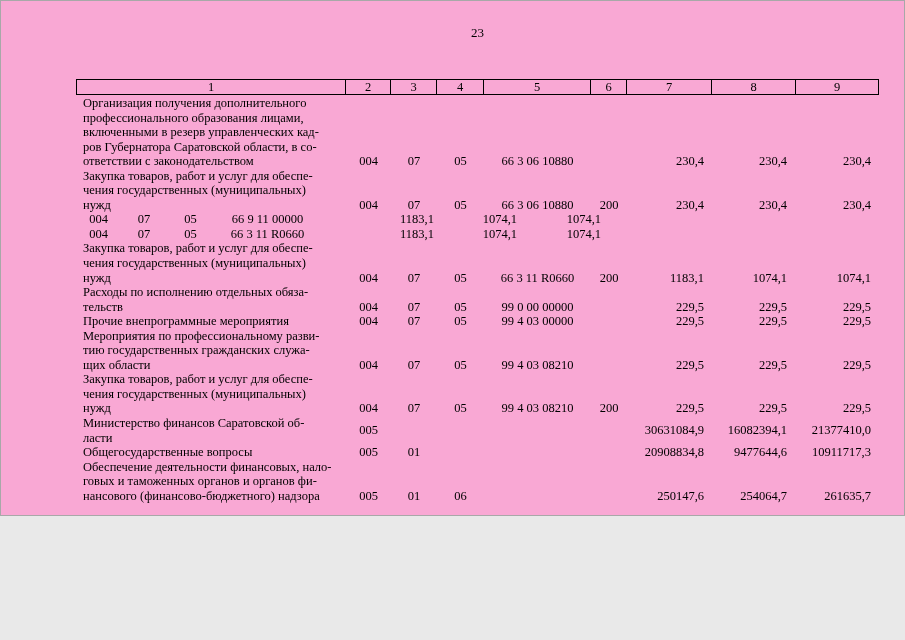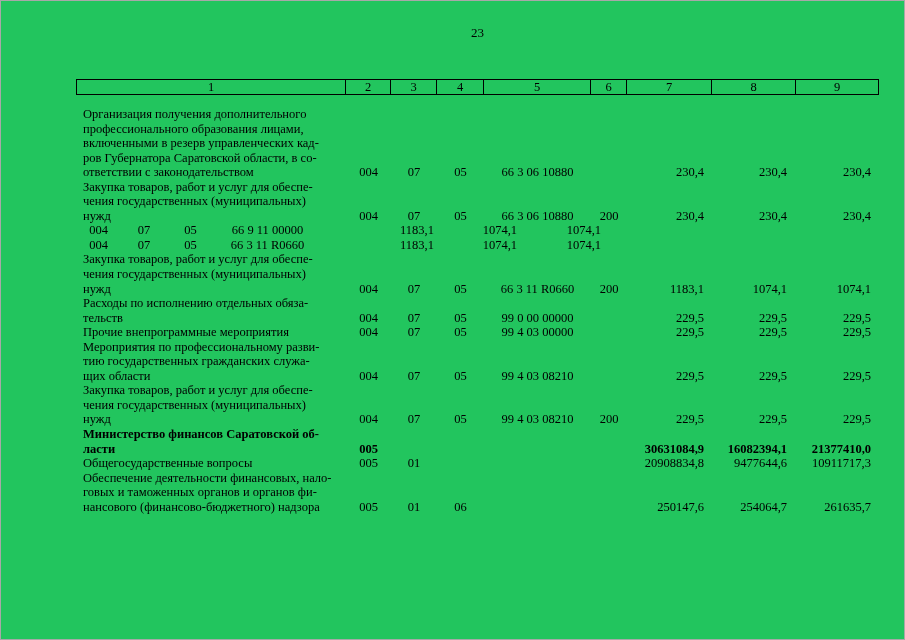--- a/index.html
+++ b/index.html
@@ -1,20 +1,20 @@
 <!DOCTYPE html>
 <html><head>
 <meta charset="utf-8">
 <style>
   * { margin: 0; padding: 0; box-sizing: border-box; }
   html, body { background: #e9e9e9; }
   .page {
     width: 905px;
-    height: 640px;
-    background: #22c55e;
+    height: 516px;
+    background: #f9a8d4;
     position: relative;
     border: 1px solid #a8a8a8;
     overflow: hidden;
     font-family: "Liberation Serif", serif;
     color: #000000;
   }
   .page-number {
     position: absolute;
     top: 24px;
     left: 75px;
@@ -34,42 +34,42 @@
   .th {
     flex: 0 0 auto;
     text-align: center;
     height: 16px;
     line-height: 14px;
     border-top: 1px solid #000;
     border-bottom: 1px solid #000;
     border-right: 1px solid #000;
   }
   .th:first-child { border-left: 1px solid #000; }
-  .tbody { padding-top: 1px; margin-top: 11px; }
+  .tbody { padding-top: 1px; }
   .trow { display: flex; align-items: flex-end; }
   .td { flex: 0 0 auto; }
   .desc {
     white-space: pre;
     padding-left: 7px;
   }
   .c1 { width: 270px; }
   .c2 { width: 45px; }
   .c3 { width: 46px; }
   .c4 { width: 47px; }
   .c5 { width: 107px; }
   .c6 { width: 36px; }
   .c7 { width: 85px; }
   .c8 { width: 84px; }
   .c9 { width: 83px; }
   .c2, .c3, .c4, .c5, .c6 { text-align: center; }
   .num { text-align: right; }
   .c7.num { padding-right: 8px; }
   .c8.num { padding-right: 9px; }
   .c9.num { padding-right: 8px; }
-  .bold { font-weight: bold; }
+  .bold { font-weight: normal; align-items: center; }
 </style>
 </head>
 <body>
 
 <div class="page">
   <div class="page-number">23</div>
 
   <div class="budget-table">
     <div class="thead">
       <div class="th c1">1</div>

